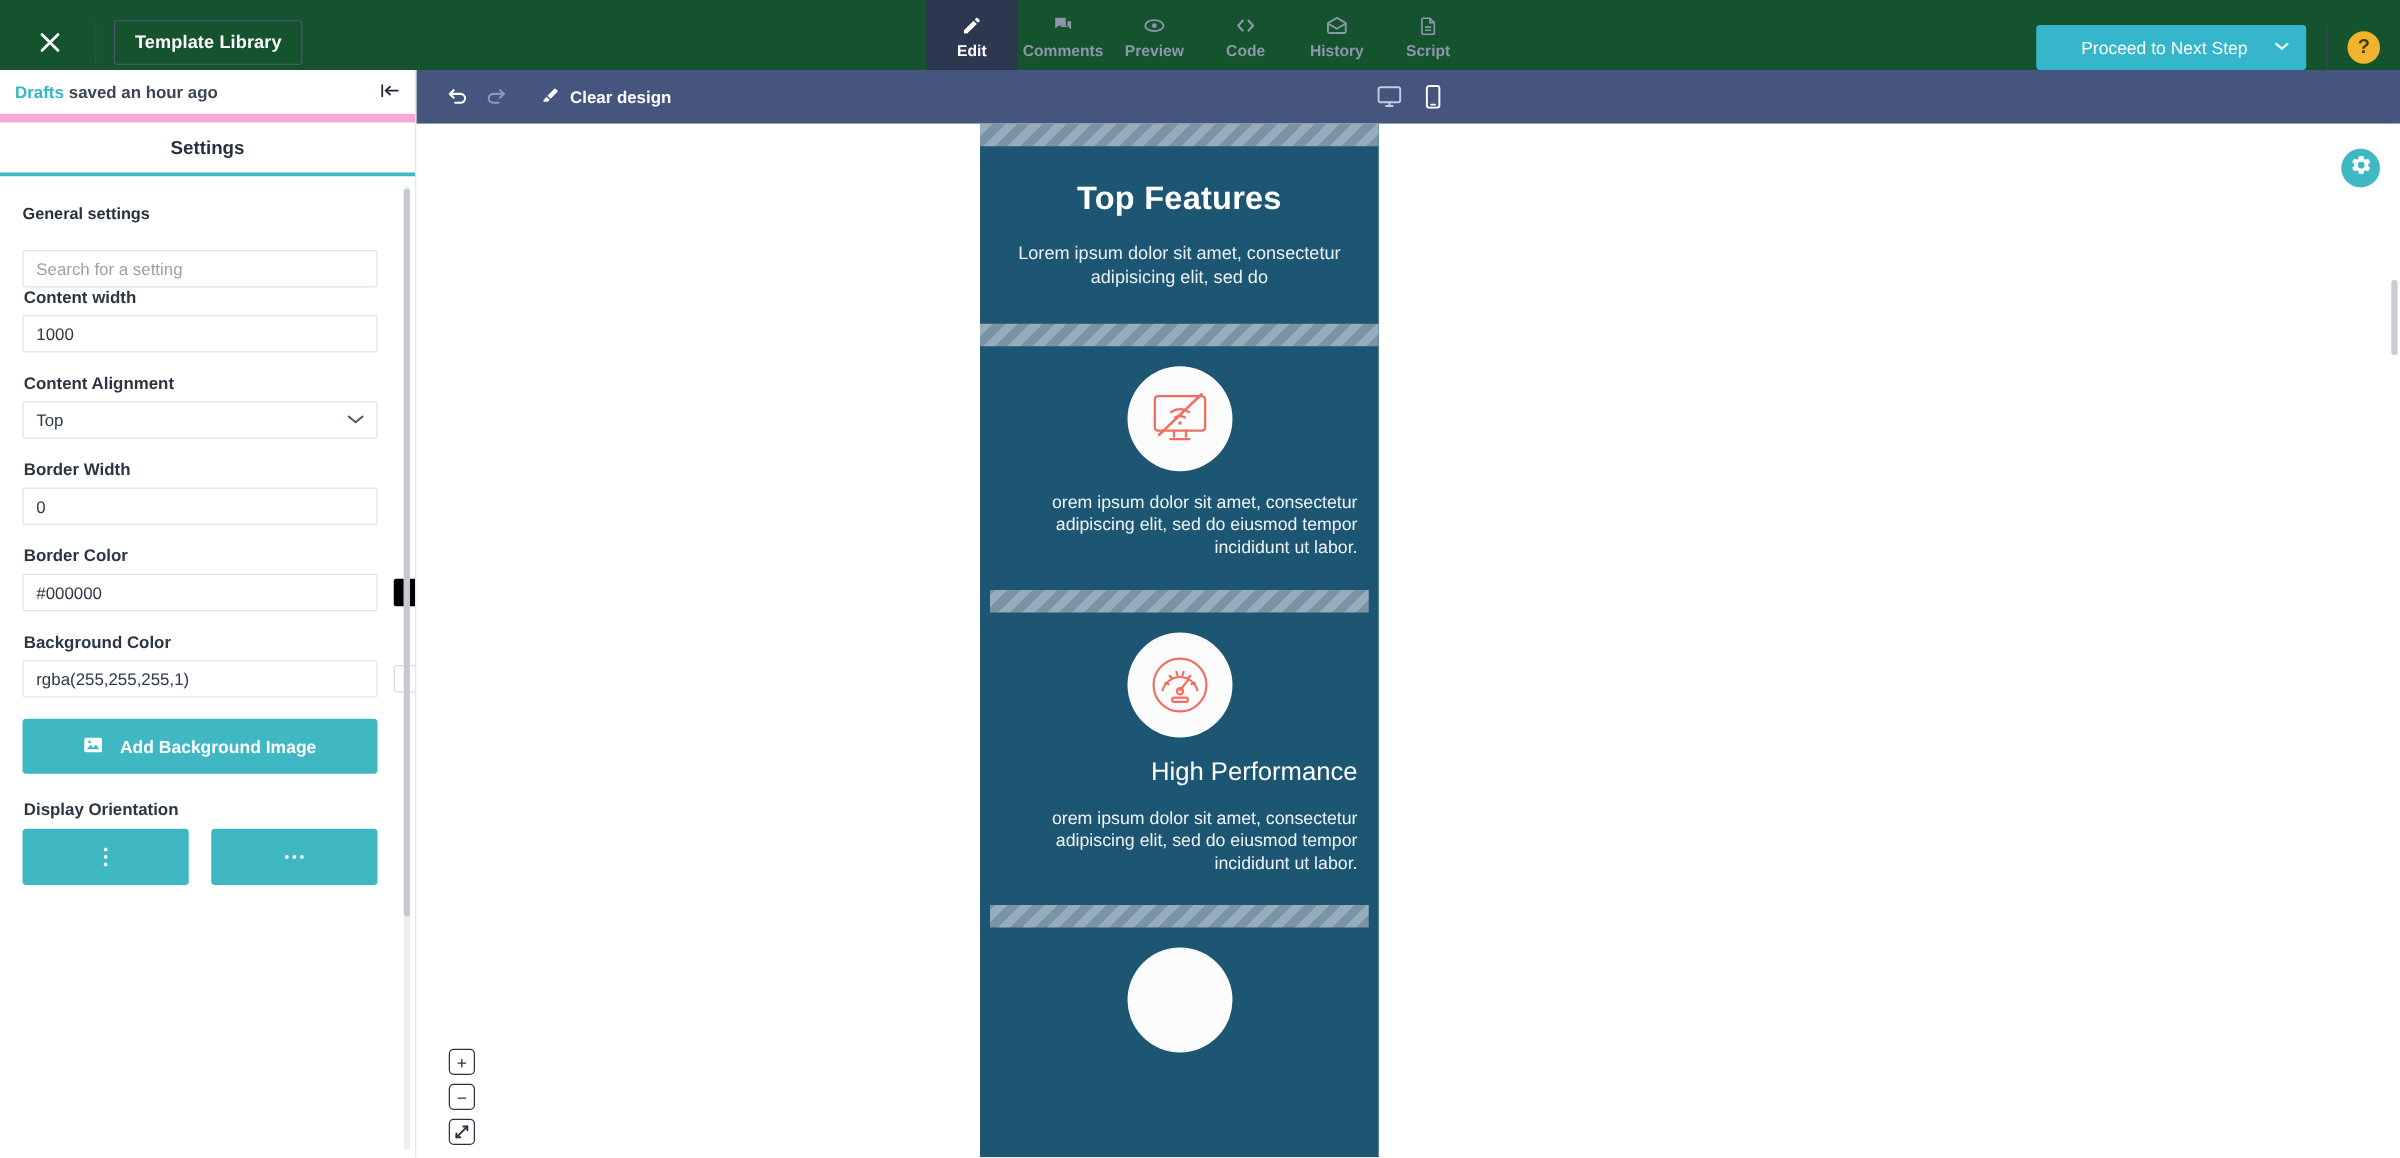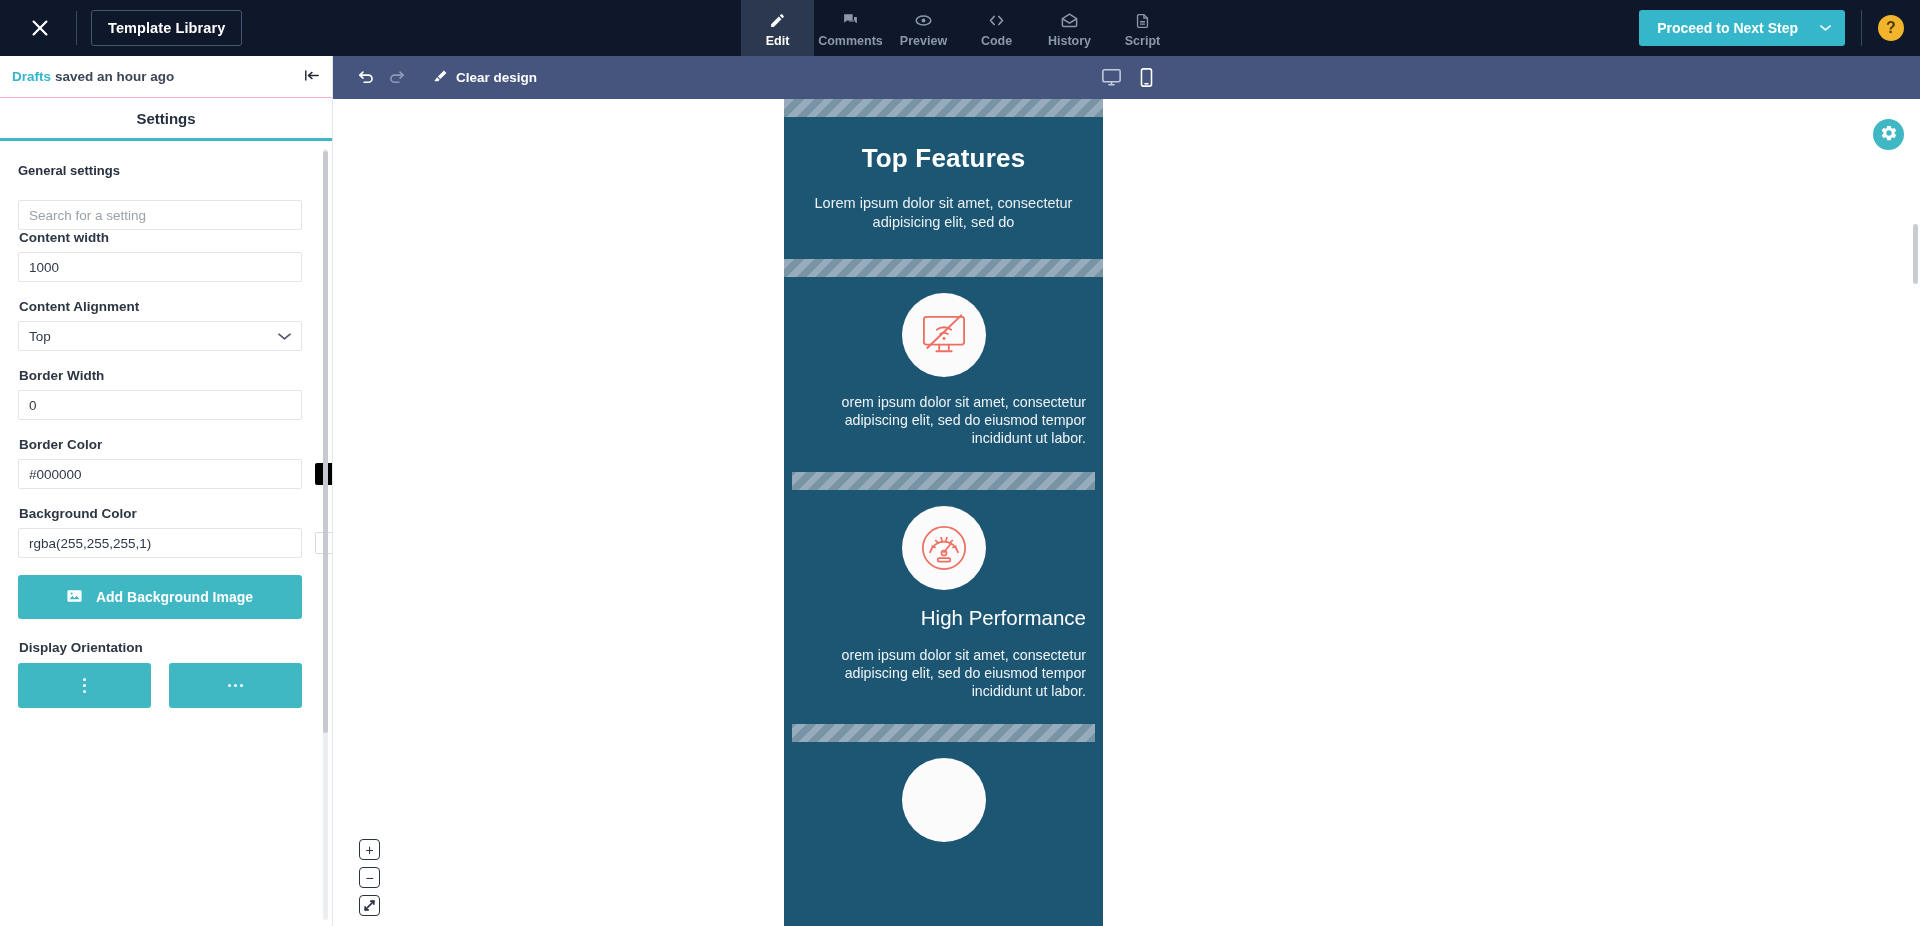--- a/index.html
+++ b/index.html
@@ -5,21 +5,21 @@
   * { box-sizing: border-box; margin: 0; padding: 0; }
   html, body {
     width: 1920px; height: 926px;
     font-family: "Liberation Sans", sans-serif;
     overflow: hidden; background: #ffffff;
   }
   .app { position: relative; width: 1920px; height: 926px; display: flex; flex-direction: column; }
 
   
   .topbar {
-    height: 56px; background: #0f172a; display: flex; align-items: center;
+    height: 56px; background: #14532d; display: flex; align-items: flex-end;
     flex: 0 0 56px; position: relative; z-index: 40;
   }
   .tb-left { display: flex; align-items: center; padding-left: 18px; gap: 0; }
   .close-btn {
     width: 44px; height: 44px; display: flex; align-items: center; justify-content: center;
     cursor: pointer;
   }
   .tb-divider { width: 1px; height: 34px; background: #3b4760; margin: 0 14px; align-self: center; }
   .template-library-btn {
     border: 1px solid #4a5670; border-radius: 3px; color: #ffffff;
@@ -36,42 +36,42 @@
     font-size: 12.5px; font-weight: bold; padding-top: 2px;
   }
   .nav-item.active { background: #2c3850; color: #ffffff; }
   .nav-item .nav-ico { height: 20px; display: flex; align-items: center; }
   .nav-item .nav-ico svg { display: block; }
   .tb-right {
     margin-left: auto; display: flex; align-items: center; gap: 0; padding-right: 16px;
   }
   .proceed-btn {
     background: #35b6ca; color: #ffffff; border: none; border-radius: 3px;
-    font-size: 14px; font-weight: bold; height: 36px; padding: 0 14px 0 18px;
+    font-size: 14px; font-weight: normal; height: 36px; padding: 0 14px 0 36px;
     display: flex; align-items: center; gap: 22px; cursor: pointer;
   }
   .proceed-btn .caret { font-size: 11px; opacity: .95; }
   .tb-right .tb-divider2 { width: 1px; height: 36px; background: #3b4760; margin: 0 16px; }
   .help-btn {
     width: 26px; height: 26px; border-radius: 50%; background: #f2b42c;
     color: #4a3a05; font-size: 16px; font-weight: bold;
     display: flex; align-items: center; justify-content: center; cursor: pointer;
   }
 
   
   .body-row { flex: 1; display: flex; min-height: 0; }
 
   
   .sidebar {
     width: 333px; flex: 0 0 333px; background: #ffffff; display: flex; flex-direction: column;
     border-right: 1px solid #e3e6ea; position: relative; z-index: 30;
   }
   .sb-status {
     height: 42px; display: flex; align-items: center; padding: 0 12px 0 12px;
-    font-size: 13.5px; color: #3c4656; border-bottom: 1px solid #f9a8d4;
+    font-size: 13.5px; color: #3c4656; border-bottom: 7px solid #f9a8d4;
   }
   .sb-status .drafts { color: #35b6ca; font-weight: bold; margin-right: 4px; }
   .sb-status .saved { font-weight: bold; }
   .collapse-ico { margin-left: auto; color: #1e2736; font-size: 15px; cursor: pointer; line-height: 1; }
   .sb-tab {
     height: 43px; display: flex; align-items: center; justify-content: center;
     font-size: 15px; font-weight: bold; color: #27303f;
     border-bottom: 3px solid #3fb8c4; cursor: pointer;
   }
   .sb-scroll { flex: 1; overflow: hidden; position: relative; padding: 0 20px 0 18px; }

